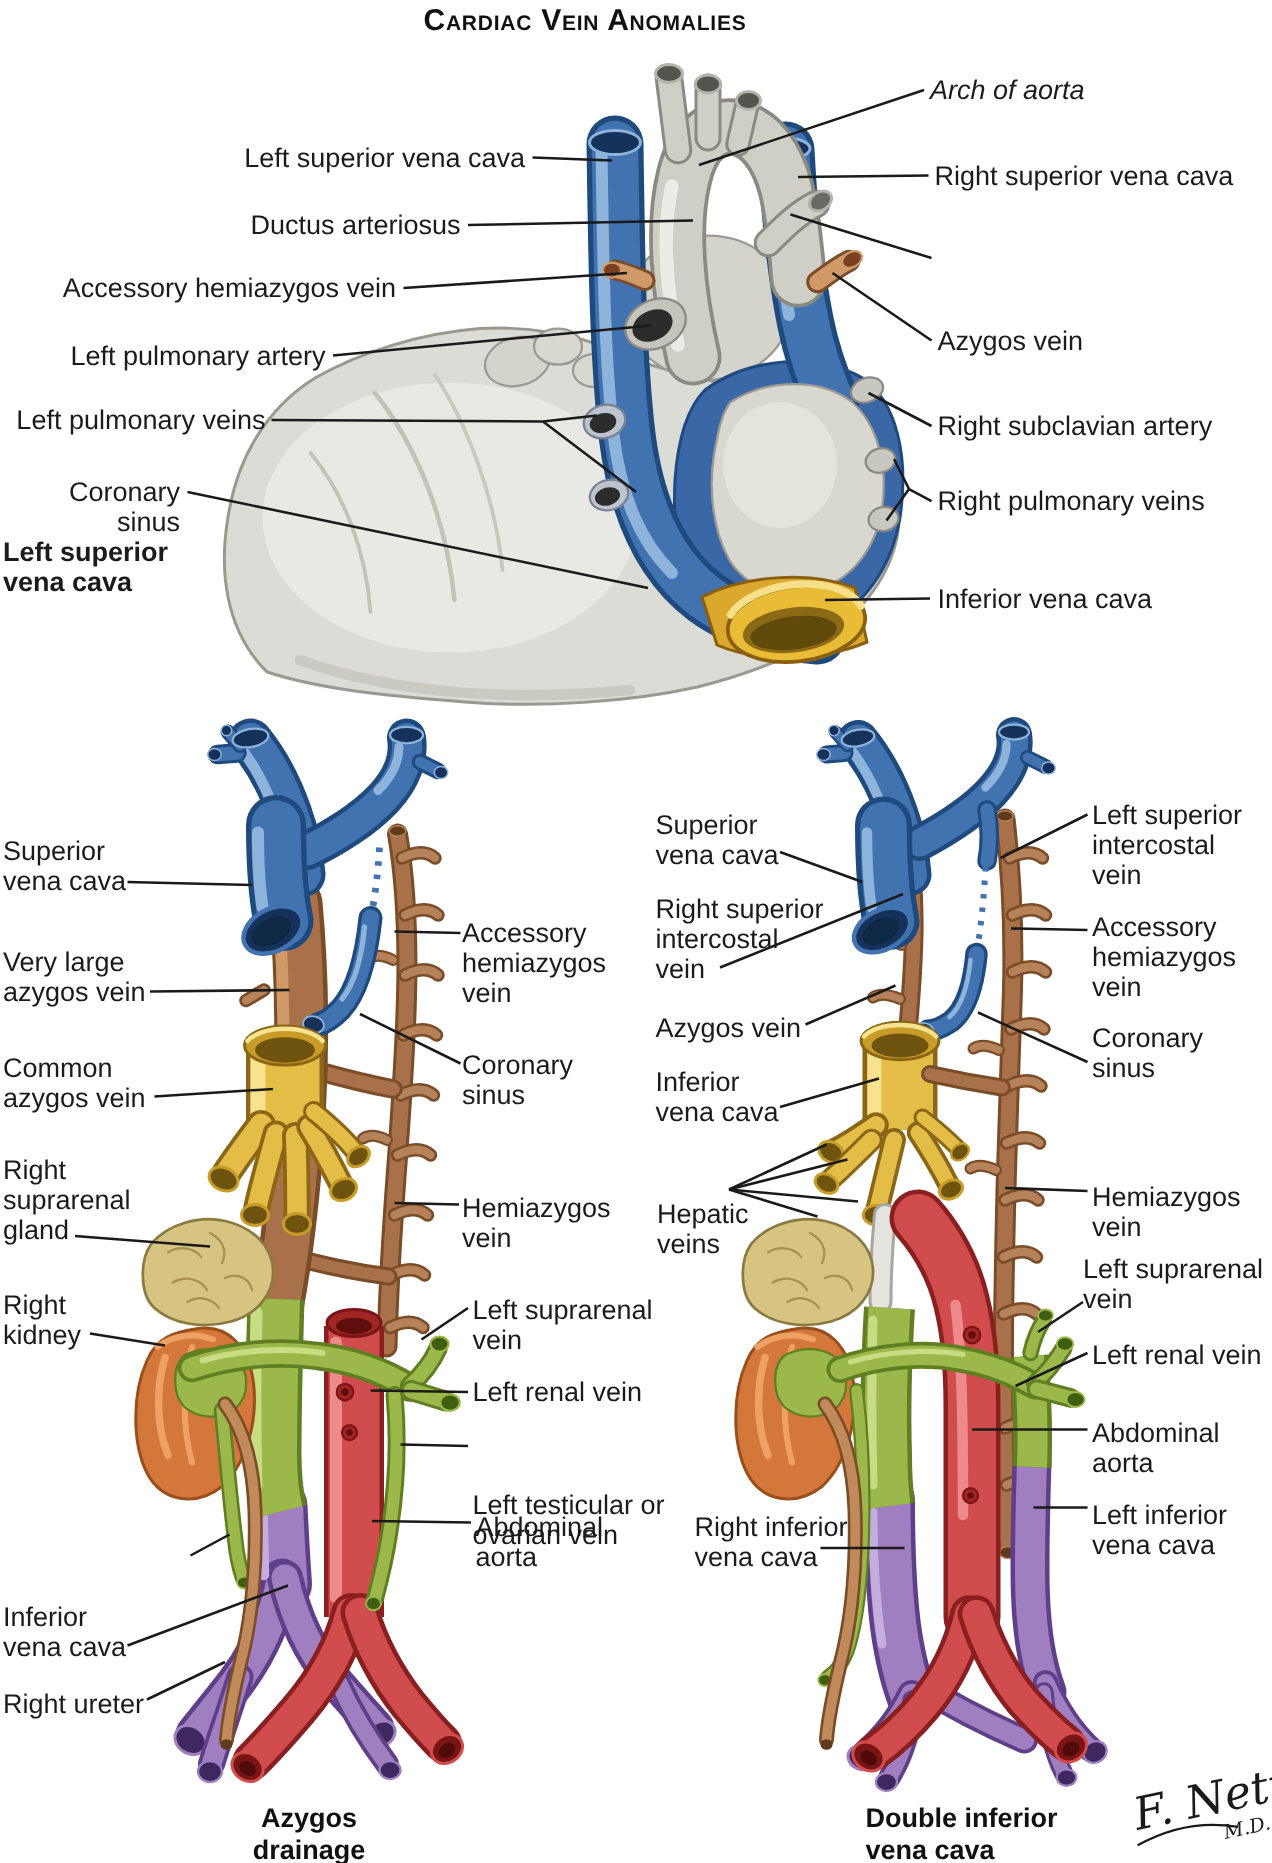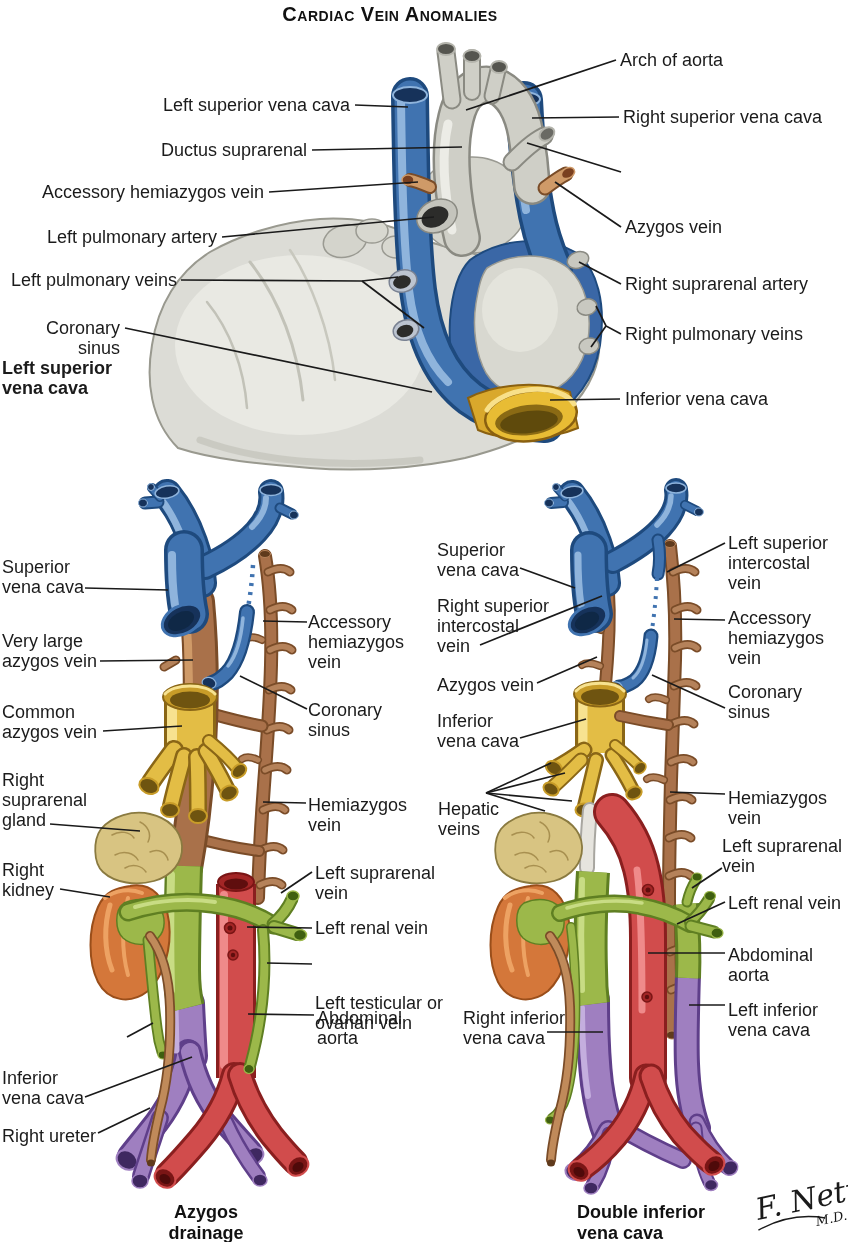--- a/index.html
+++ b/index.html
@@ -502,31 +502,31 @@
       <polyline points="722,868 692,888"></polyline>
       <polyline points="725,902 677,924"></polyline>
       <polyline points="725,953 648,953"></polyline>
       <polyline points="725,1005 689,1005"></polyline>
     </g>
 </svg>
 
 <div id="title">Cardiac Vein Anomalies</div>
 <div id="labels">
     <div class="lbl" style="top: 95px; right: 498px; text-align: right;">Left superior vena cava</div>
-    <div class="lbl" style="top: 140px; right: 541px; text-align: right;">Ductus suprarenal</div>
+    <div class="lbl" style="top: 140px; right: 541px; text-align: right;">Ductus arteriosus</div>
     <div class="lbl" style="top: 182px; right: 584px; text-align: right;">Accessory hemiazygos vein</div>
     <div class="lbl" style="top: 227px; right: 631px; text-align: right;">Left pulmonary artery</div>
     <div class="lbl" style="top: 270px; right: 671px; text-align: right;">Left pulmonary veins</div>
     <div class="lbl" style="top: 318px; right: 728px; text-align: right;">Coronary sinus</div>
     <div class="lbl bold" style="top: 358px; left: 2px;">Left superior
 vena cava</div>
-    <div class="lbl" style="top: 50px; left: 620px;">Arch of aorta</div>
+    <div class="lbl" style="top: 50px; left: 620px; font-style: italic;">Arch of aorta</div>
     <div class="lbl" style="top: 107px; left: 623px; text-align: center;">Right superior vena cava</div>
     <div class="lbl" style="top: 217px; left: 625px;">Azygos vein</div>
-    <div class="lbl" style="top: 274px; left: 625px;">Right suprarenal artery</div>
+    <div class="lbl" style="top: 274px; left: 625px;">Right subclavian artery</div>
     <div class="lbl" style="top: 324px; left: 625px;">Right pulmonary veins</div>
     <div class="lbl" style="top: 389px; left: 625px;">Inferior vena cava</div>
     <div class="lbl" style="top: 557px; left: 2px;">Superior
 vena cava</div>
     <div class="lbl" style="top: 631px; left: 2px;">Very large
 azygos vein</div>
     <div class="lbl" style="top: 702px; left: 2px;">Common
 azygos vein</div>
     <div class="lbl" style="top: 770px; left: 2px;">Right
 suprarenal

